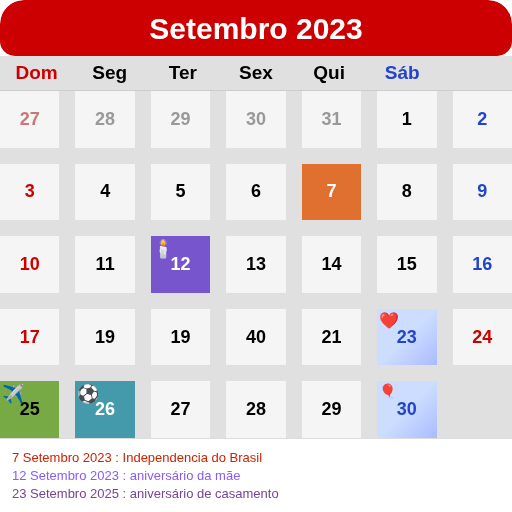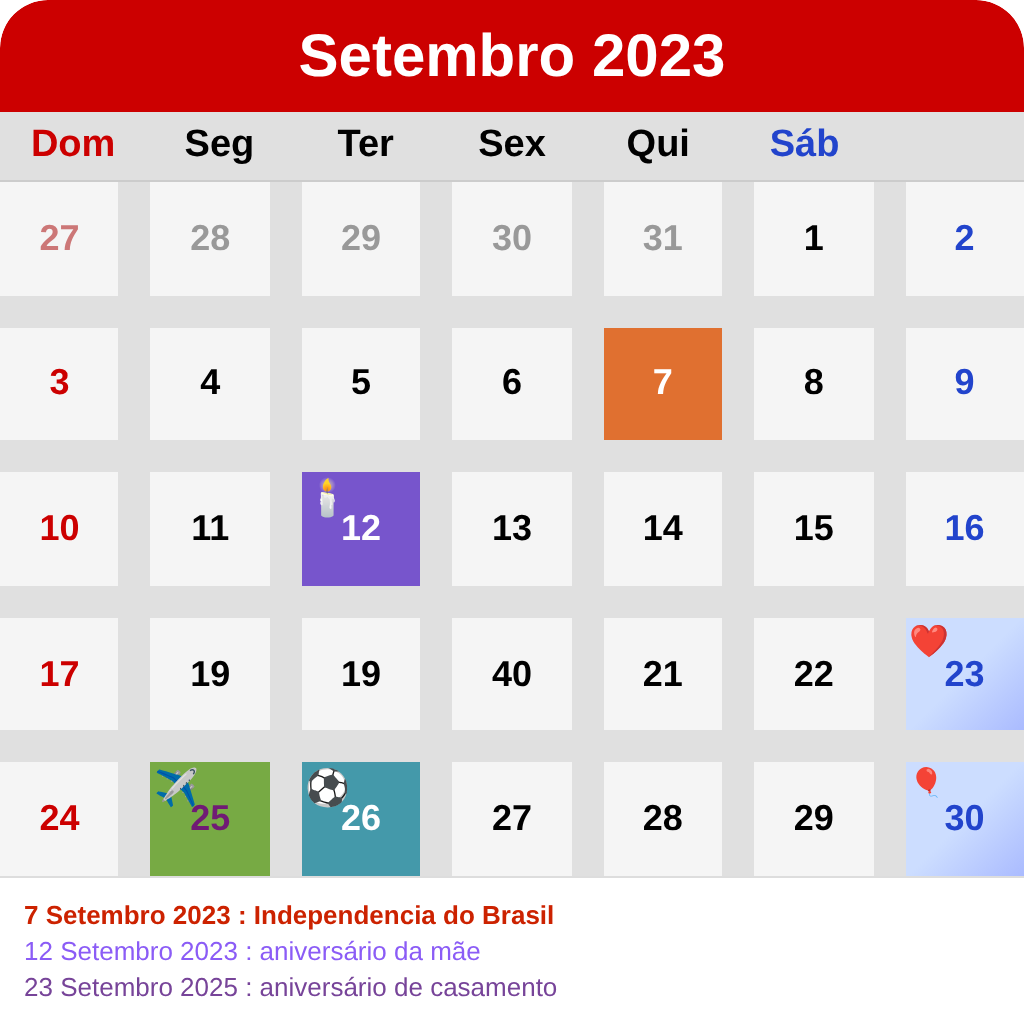--- a/index.html
+++ b/index.html
@@ -23,20 +23,21 @@
       background: #fff;
     }
 
     .header {
       background: #cc0000;
       color: white;
       text-align: center;
       padding: 12px 0 10px;
       font-size: 30px;
       font-weight: bold;
+      border-radius: 15px;
     }
 
     .days-header {
       display: grid;
       grid-template-columns: repeat(7, 1fr);
       background: #e0e0e0;
       border-bottom: 1px solid #ccc;
     }
 
     .days-header .day-name {
@@ -90,21 +91,21 @@
     .cell.highlighted-purple .num { color: #fff; }
 
     .cell.highlighted-teal {
       background: #4499aa;
     }
     .cell.highlighted-teal .num { color: #fff; }
 
     .cell.highlighted-green {
       background: #77aa44;
     }
-    .cell.highlighted-green .num { color: #701a75; }
+    .cell.highlighted-green .num { color: #000000; }
 
     
     .cell .decoration {
       position: absolute;
       top: 2px;
       left: 2px;
       font-size: 18px;
       z-index: 1;
     }
 
@@ -120,21 +121,21 @@
       background: #fff;
       padding: 8px 12px;
       border-top: 1px solid #ddd;
     }
 
     .note {
       font-size: 13px;
       margin: 3px 0;
     }
 
-    .note.red { color: #cc2200; font-weight: bold; }
+    .note.red { color: #cc2200; }
     .note.blue { color: #8b5cf6; }
     .note.purple { color: #774499; }
   </style>
 </head>
 <body>
 
 <div class="calendar-wrapper">
 
   <div class="header">
     <span>Setembro 2023</span>
@@ -226,23 +227,20 @@
       </div>
     <div class="cell">
         <span class="num">19</span>
       </div>
     <div class="cell">
         <span class="num">40</span>
       </div>
     <div class="cell">
         <span class="num">21</span>
       </div>
-    <div class="cell">
-        <span class="num">22</span>
-      </div>
     <div class="cell saturday cell-23-bg">
       <span class="decoration" style="font-size:16px;">❤️</span>
       <span class="num" style="color:#2244cc;">23</span>
     </div>
 
     <div class="cell sunday">
         <span class="num">24</span>
       </div>
     <div class="cell highlighted-green">
       <span class="decoration">✈️</span>

